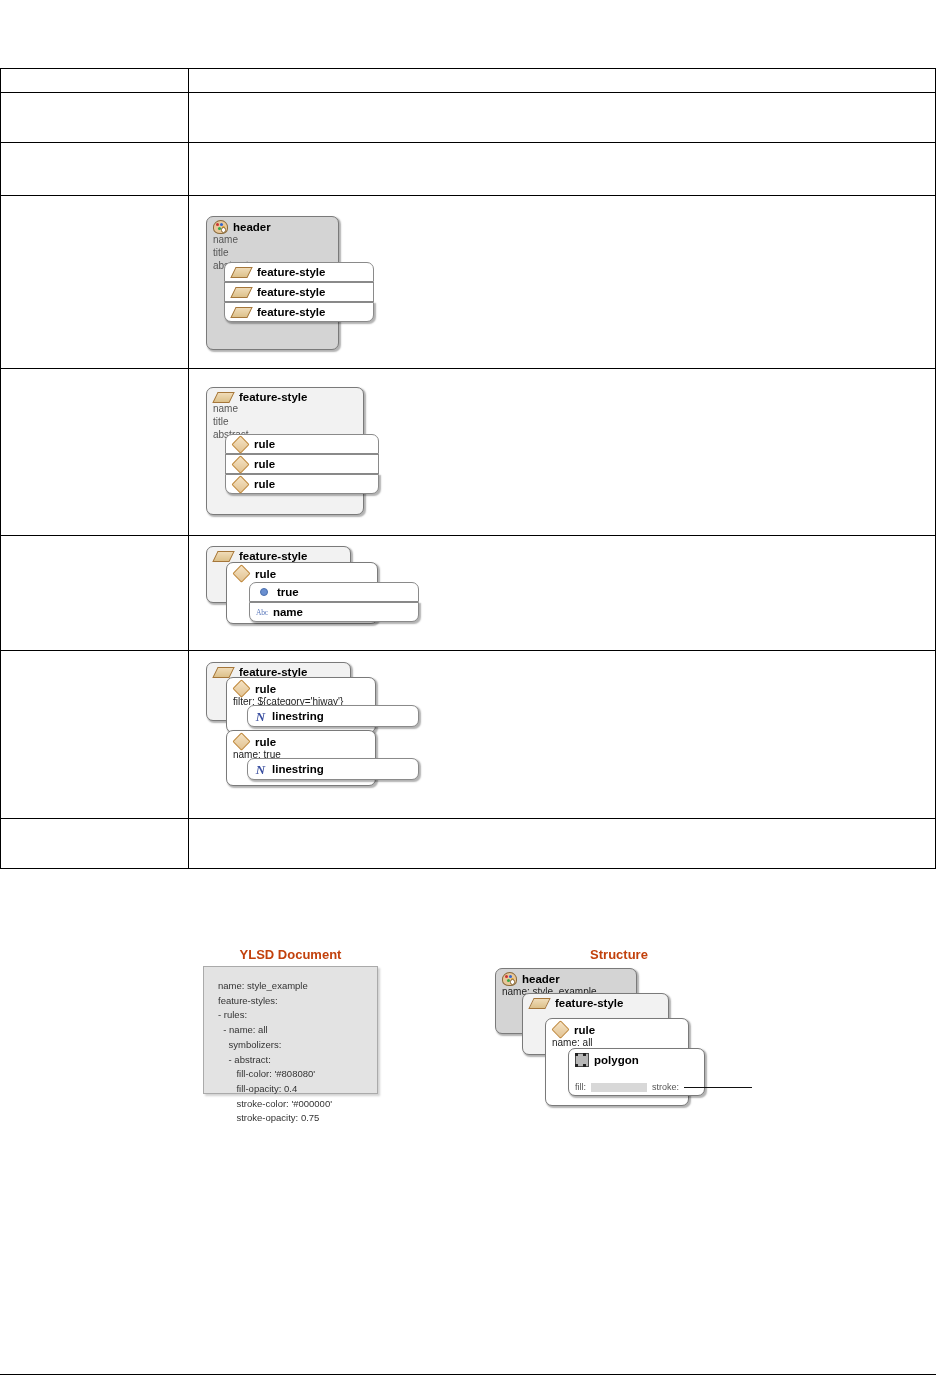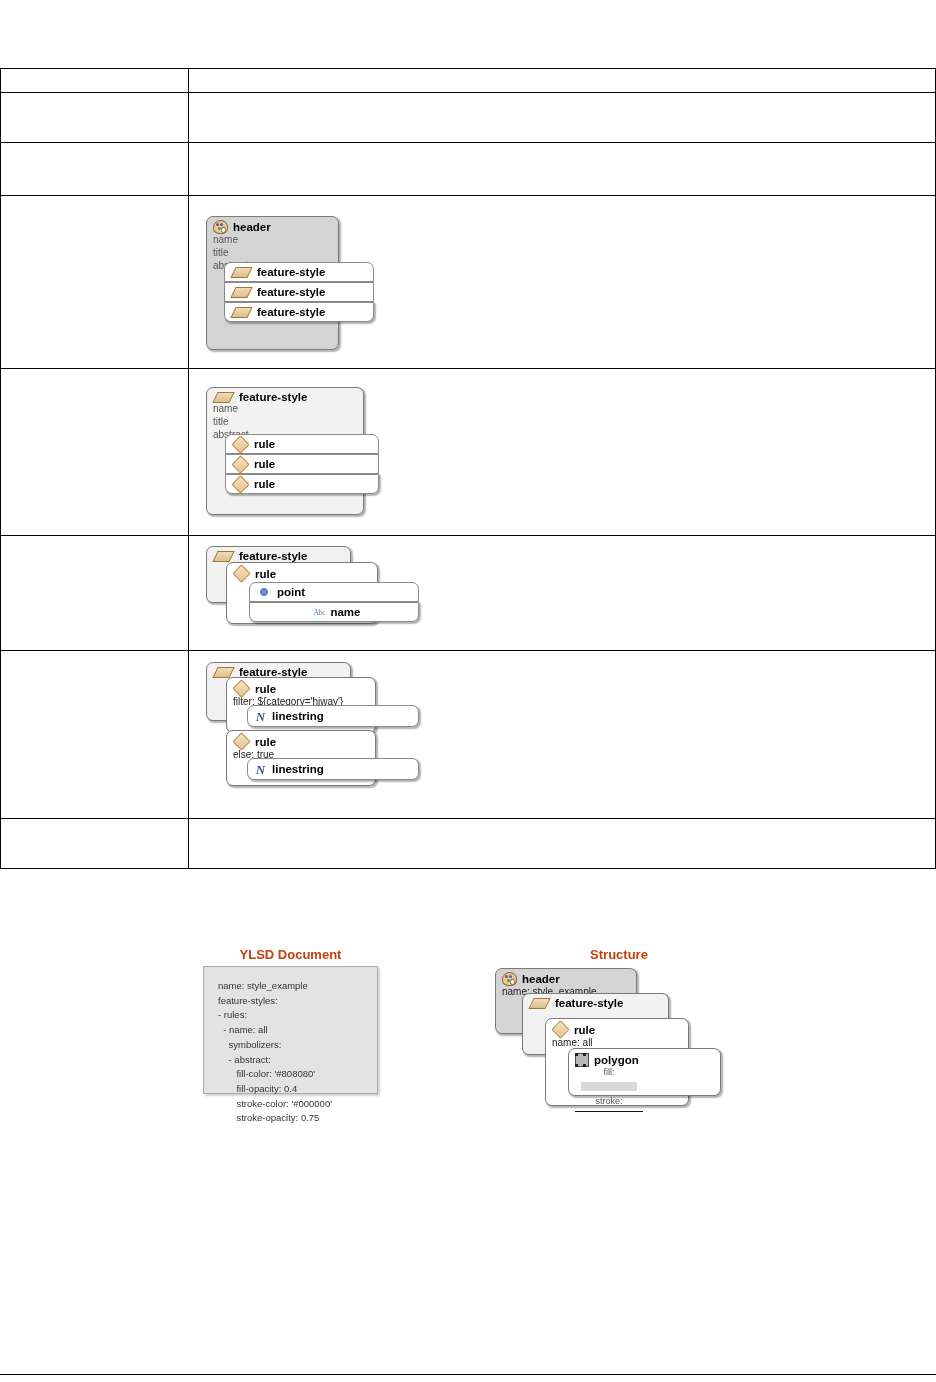--- a/index.html
+++ b/index.html
@@ -359,23 +359,23 @@
 
           <div class="node" style="left:37px; top:26px; width:152px; height:62px;">
             <div class="node-title">
               <span class="ico ico-diamond"></span>
               <span>rule</span>
             </div>
           </div>
 
           <div class="child-row r-top" style="left:60px; top:46px; width:170px; height:20px;">
             <span class="ico ico-point"></span>
-            <span>point</span>
-          </div>
-          <div class="child-row r-bottom" style="left:60px; top:66px; width:170px; height:20px;justify-content:center;">
+            <span>true</span>
+          </div>
+          <div class="child-row r-bottom" style="left:60px; top:66px; width:170px; height:20px;">
             <span class="ico ico-abc">Abc</span>
             <span>name</span>
           </div>
 
         </div>
       </td>
     </tr>
 
     <tr style="height:168px">
       <td class="col-label">
@@ -402,21 +402,21 @@
           <div class="child-row r-all" style="left:58px; top:54px; width:172px; height:22px;">
             <span class="ico ico-line">N</span>
             <span>linestring</span>
           </div>
 
           <div class="node" style="left:37px; top:79px; width:150px; height:56px;">
             <div class="node-title">
               <span class="ico ico-diamond"></span>
               <span>rule</span>
             </div>
-            <div class="node-sub dark attr">else: true</div>
+            <div class="node-sub dark attr">name: true</div>
           </div>
 
           <div class="child-row r-all" style="left:58px; top:107px; width:172px; height:22px;">
             <span class="ico ico-line">N</span>
             <span>linestring</span>
           </div>
 
         </div>
       </td>
     </tr>
@@ -466,26 +466,26 @@
 </div>
 
 <div class="node" style="left:545px; top:1018px; width:144px; height:88px;">
   <div class="node-title">
     <span class="ico ico-diamond"></span>
     <span>rule</span>
   </div>
   <div class="node-sub dark" style="padding-left:6px;">name: all</div>
 </div>
 
-<div class="node" style="left:568px; top:1048px; width:153px; height:48px;">
+<div class="node" style="left:568px; top:1048px; width:137px; height:48px;">
   <div class="node-title" style="padding-top:4px;">
     <span class="ico ico-polygon"></span>
     <span>polygon</span>
   </div>
-  <div class="sym-attr-row" style="left:6px; top:18px;flex-direction:column;">
+  <div class="sym-attr-row" style="left:6px; top:33px;">
     <span>fill:</span>
     <span class="swatch-fill"></span>
     <span style="">stroke:</span>
     <span class="swatch-stroke"></span>
   </div>
 </div>
 
 <div class="bottom-rule"></div>
 
 </body></html>

